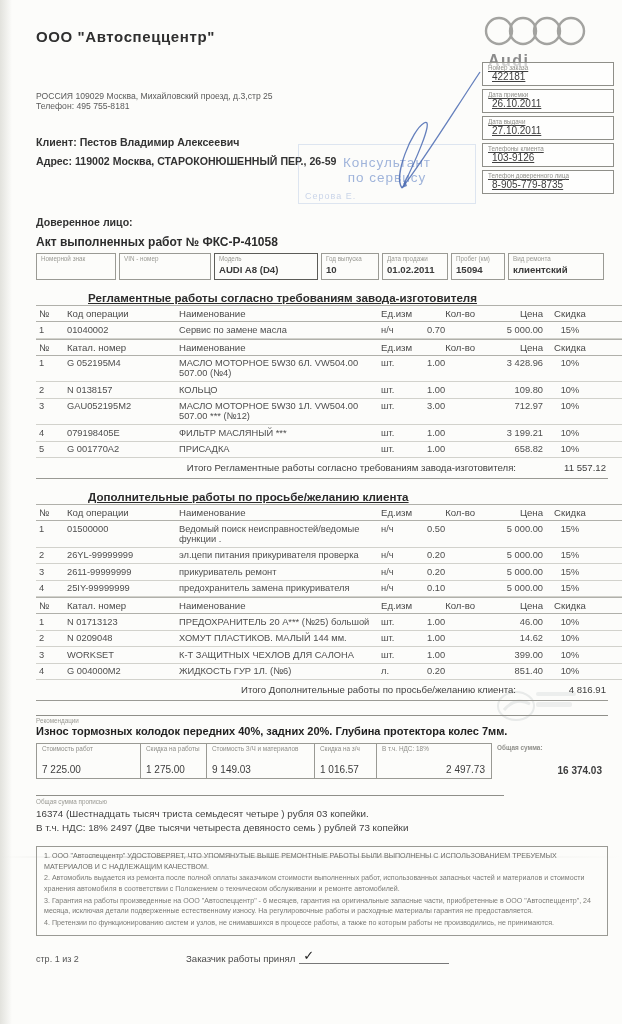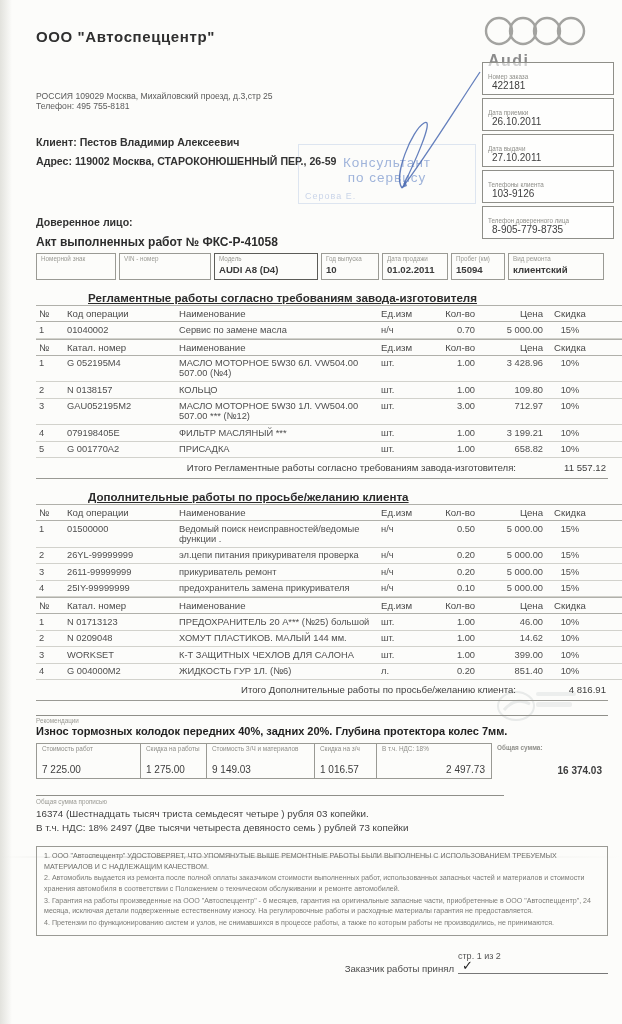--- a/index.html
+++ b/index.html
@@ -16,21 +16,21 @@
         font-size:8.6px;color:#5a5a5a;flex-direction:column;}
   .client-block{margin-top:22px;font-size:10.6px;font-weight:bold;color:#333;line-height:1.75;}
   .trustee{margin-top:46px;font-size:10.6px;font-weight:bold;color:#333;}
   .act-title{margin-top:7px;font-size:12px;font-weight:bold;color:#2d2d2d;}
 
   
   .audi-block{position:absolute;top:14px;right:16px;width:122px;z-index:2;}
   .audi-rings{display:block;}
   .audi-word{font-size:16px;font-weight:bold;color:#8b8b8b;letter-spacing:1.5px;margin:2px 0 0 4px;}
   .order-box{position:absolute;top:62px;right:8px;width:132px;z-index:2;}
-  .order-cell{border:1px solid #8f8f89;margin-bottom:3px;padding:10px 5px 3px;background:rgba(255,255,255,.6);}
+  .order-cell{border:1px solid #8f8f89;margin-bottom:3px;padding:1px 5px 3px;background:rgba(255,255,255,.6);text-decoration:underline;}
   .order-cell .lbl{font-size:6.3px;color:#8f8f8a;}
   .order-cell .val{font-size:10px;color:#3d3d3d;padding-left:4px;}
 
   
   .stamp{position:absolute;top:144px;left:298px;width:178px;height:60px;z-index:2;
         border:1px solid rgba(140,170,215,.35);text-align:center;color:#8aa3d3;opacity:.8;
         font-size:13.5px;letter-spacing:1px;padding-top:10px;box-sizing:border-box;}
   .stamp .nm{position:absolute;left:6px;bottom:2px;font-size:9px;opacity:.55;}
   .sig{position:absolute;top:64px;left:352px;z-index:3;}
   .faint-stamp{position:absolute;top:680px;right:42px;z-index:1;opacity:.45;}
@@ -50,21 +50,21 @@
   
   .section{margin-top:11px;}
   .sec-title{font-size:11.6px;font-weight:bold;color:#2b2b2b;text-decoration:underline;
         margin:0 0 1px 52px;}
   table{width:100%;border-collapse:collapse;table-layout:fixed;}
   th{font-size:9.6px;font-weight:normal;color:#4a4a4a;text-align:left;
         border-top:1px solid #b0b0aa;border-bottom:1px solid #b0b0aa;padding:2px 3px;}
   td{font-size:9.3px;color:#4e4e4e;padding:2.5px 3px 3px;border-bottom:1px solid #d2d2cc;
         vertical-align:top;overflow:hidden;}
   .col0{width:22px}.col1{width:106px}.col2{width:196px}.col3{width:40px}
-  .col4{width:48px;text-align:right}.col5{width:62px;text-align:right}
+  .col4{width:48px;text-align:left}.col5{width:62px;text-align:right}
   .col6{width:42px;text-align:center}.col7{width:66px;text-align:right}
   th.col4,th.col5,th.col7{text-align:right}th.col6{text-align:center}
   .total-row{display:flex;justify-content:flex-end;align-items:baseline;gap:26px;
         padding:4px 2px 5px;border-bottom:1.4px solid #9a9a94;font-size:9.6px;color:#3e3e3e;}
   .total-row .tv{min-width:64px;text-align:right;}
 
   
   .recommend{margin-top:14px;border-top:1.4px solid #8f8f89;padding-top:1px;}
   .recommend .lbl{font-size:6.3px;color:#9a9a94;}
   .recommend .txt{font-size:11px;font-weight:bold;color:#222;margin-top:1px;}
@@ -87,21 +87,21 @@
   .sumwords .l1{font-size:9.8px;color:#3f3f3f;margin-top:3px;}
   .sumwords .l2{font-size:9.8px;color:#3f3f3f;margin-top:3px;}
 
   
   .terms{margin-top:13px;border:1px solid #9a9a94;padding:4px 7px 5px;color:#7a7a76;
         font-size:7.1px;line-height:1.5;}
   .terms p{margin:0 0 1px;}
   .terms p:first-child{color:#6b6b67;}
 
   
-  .footer{margin-top:15px;display:flex;align-items:flex-end;font-size:9px;color:#555;flex-direction:column;}
+  .footer{margin-top:15px;display:flex;align-items:flex-end;font-size:9px;color:#555;}
   .footer .pg{width:150px;}
   .accept{display:flex;align-items:flex-end;gap:4px;font-size:9.6px;color:#4a4a4a;}
   .sign-line{display:inline-block;width:150px;border-bottom:1px solid #777;position:relative;height:12px;}
   .check{position:absolute;left:4px;bottom:0;font-size:13px;font-weight:bold;color:#222;}
 </style>
 </head>
 <body>
 
 <div class="page">
   <div class="scan-edge"></div>

